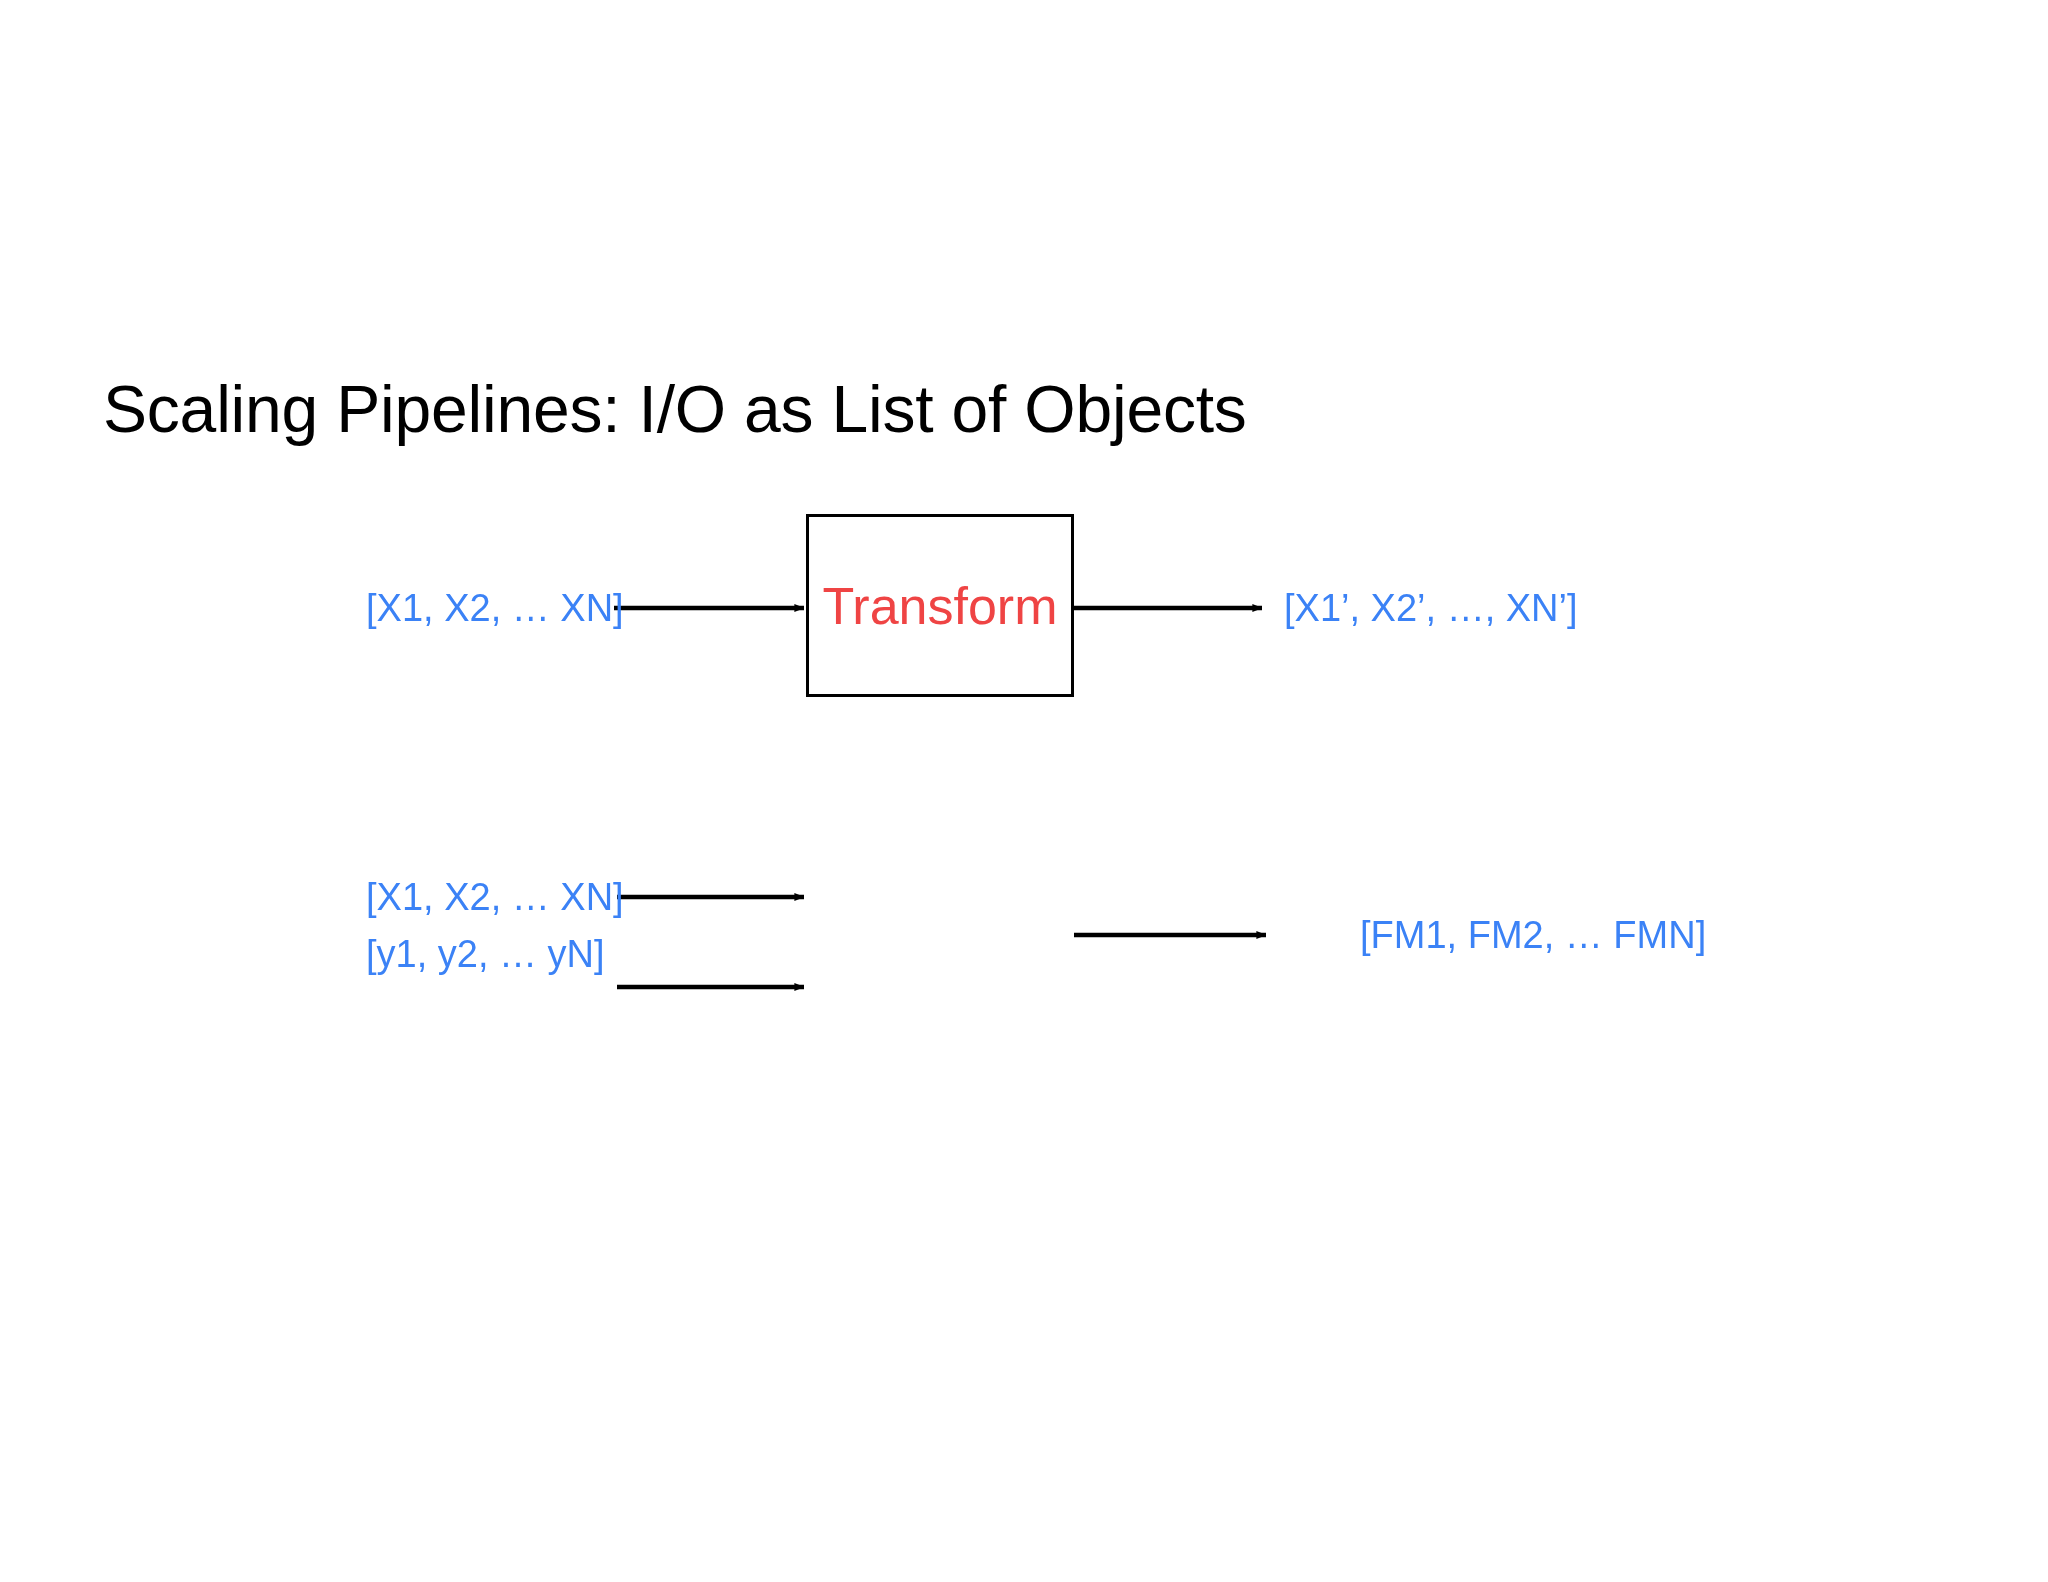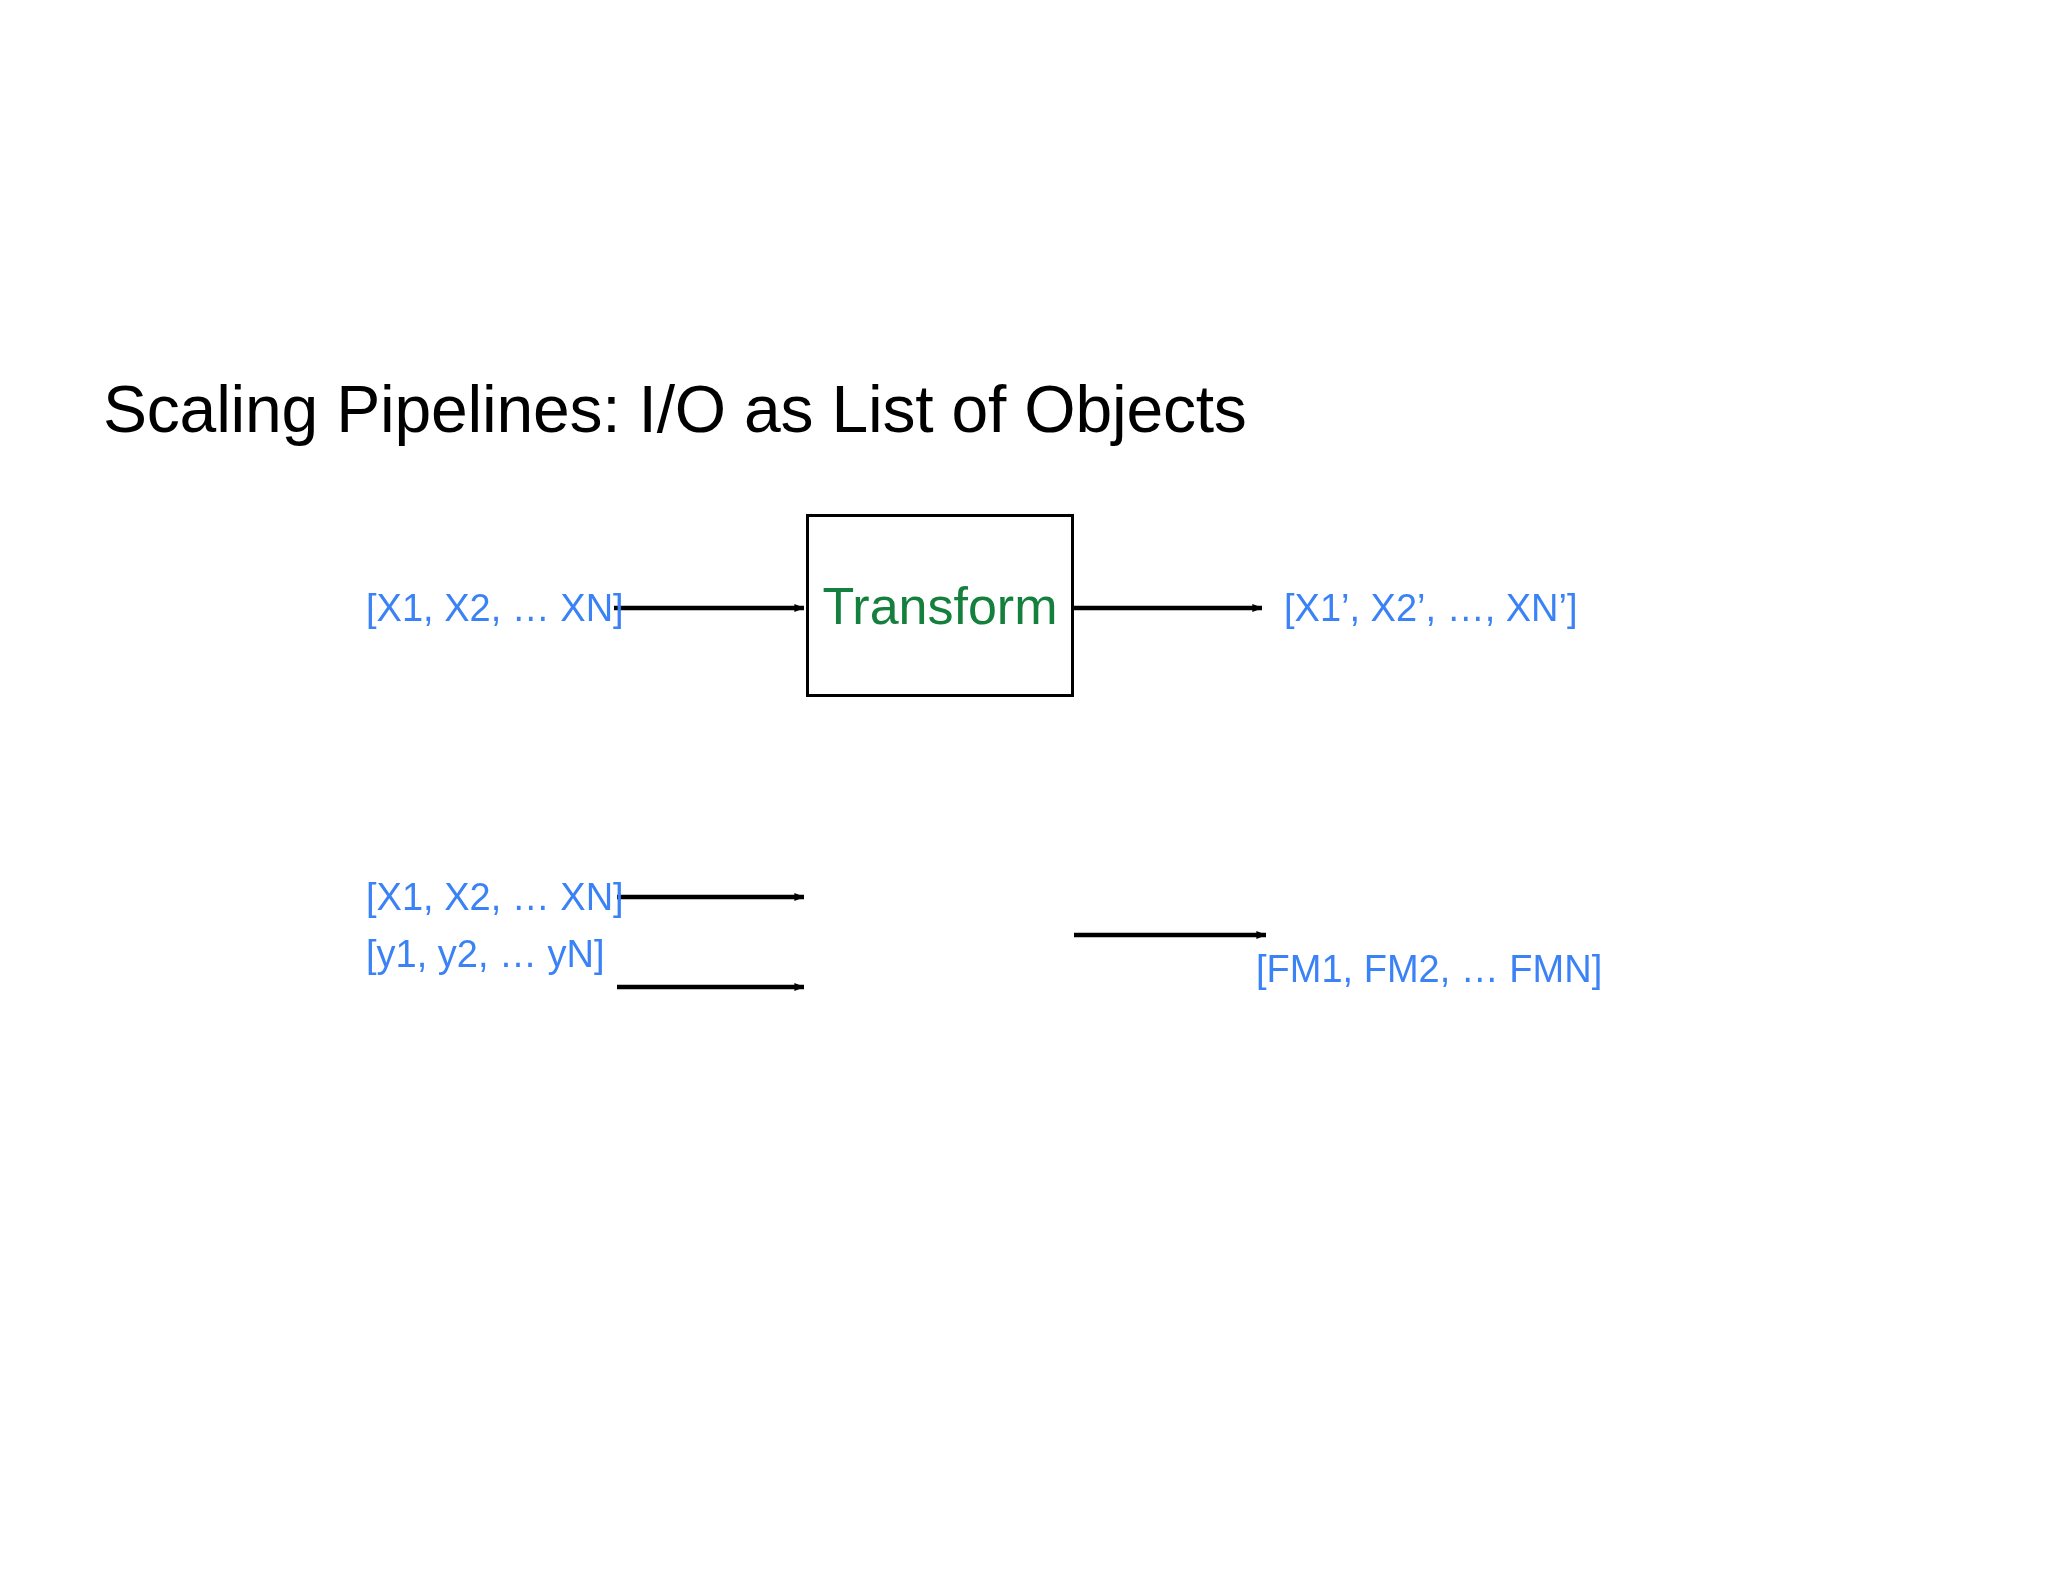--- a/index.html
+++ b/index.html
@@ -60,21 +60,21 @@
     border: 3px solid #000000;
     background: #ffffff;
     display: flex;
     align-items: center;
     justify-content: center;
   }
   .proc-box-label {
     font-size: 52px;
     line-height: 1;
     font-weight: 400;
-    color: #15803d;
+    color: #ef4444;
     white-space: nowrap;
   }
 
   #box-transform {
     left: 806px;
     top: 514px;
     width: 268px;
     height: 183px;
   }
   #box-fit {
@@ -90,21 +90,21 @@
     font-size: 38px;
     line-height: 1;
     font-weight: 400;
     color: #3b82f6;
     white-space: nowrap;
   }
   #label-transform-input  { left: 366px;  top: 589px; }
   #label-transform-output { left: 1284px; top: 589px; }
   #label-fit-input-x      { left: 366px;  top: 878px; }
   #label-fit-input-y      { left: 366px;  top: 916px; margin-top: 19px; }
-  #label-fit-output       { left: 1256px; top: 916px; margin-top: 34px; }
+  #label-fit-output       { left: 1360px; top: 916px; }
 </style>
 </head>
 <body>
 
 <div id="slide">
 
   <h1 id="slide-title">Scaling Pipelines: I/O as List of Objects</h1>
 
   <div id="diagram">
     <svg viewBox="0 0 2048 1582" xmlns="http://www.w3.org/2000/svg">

